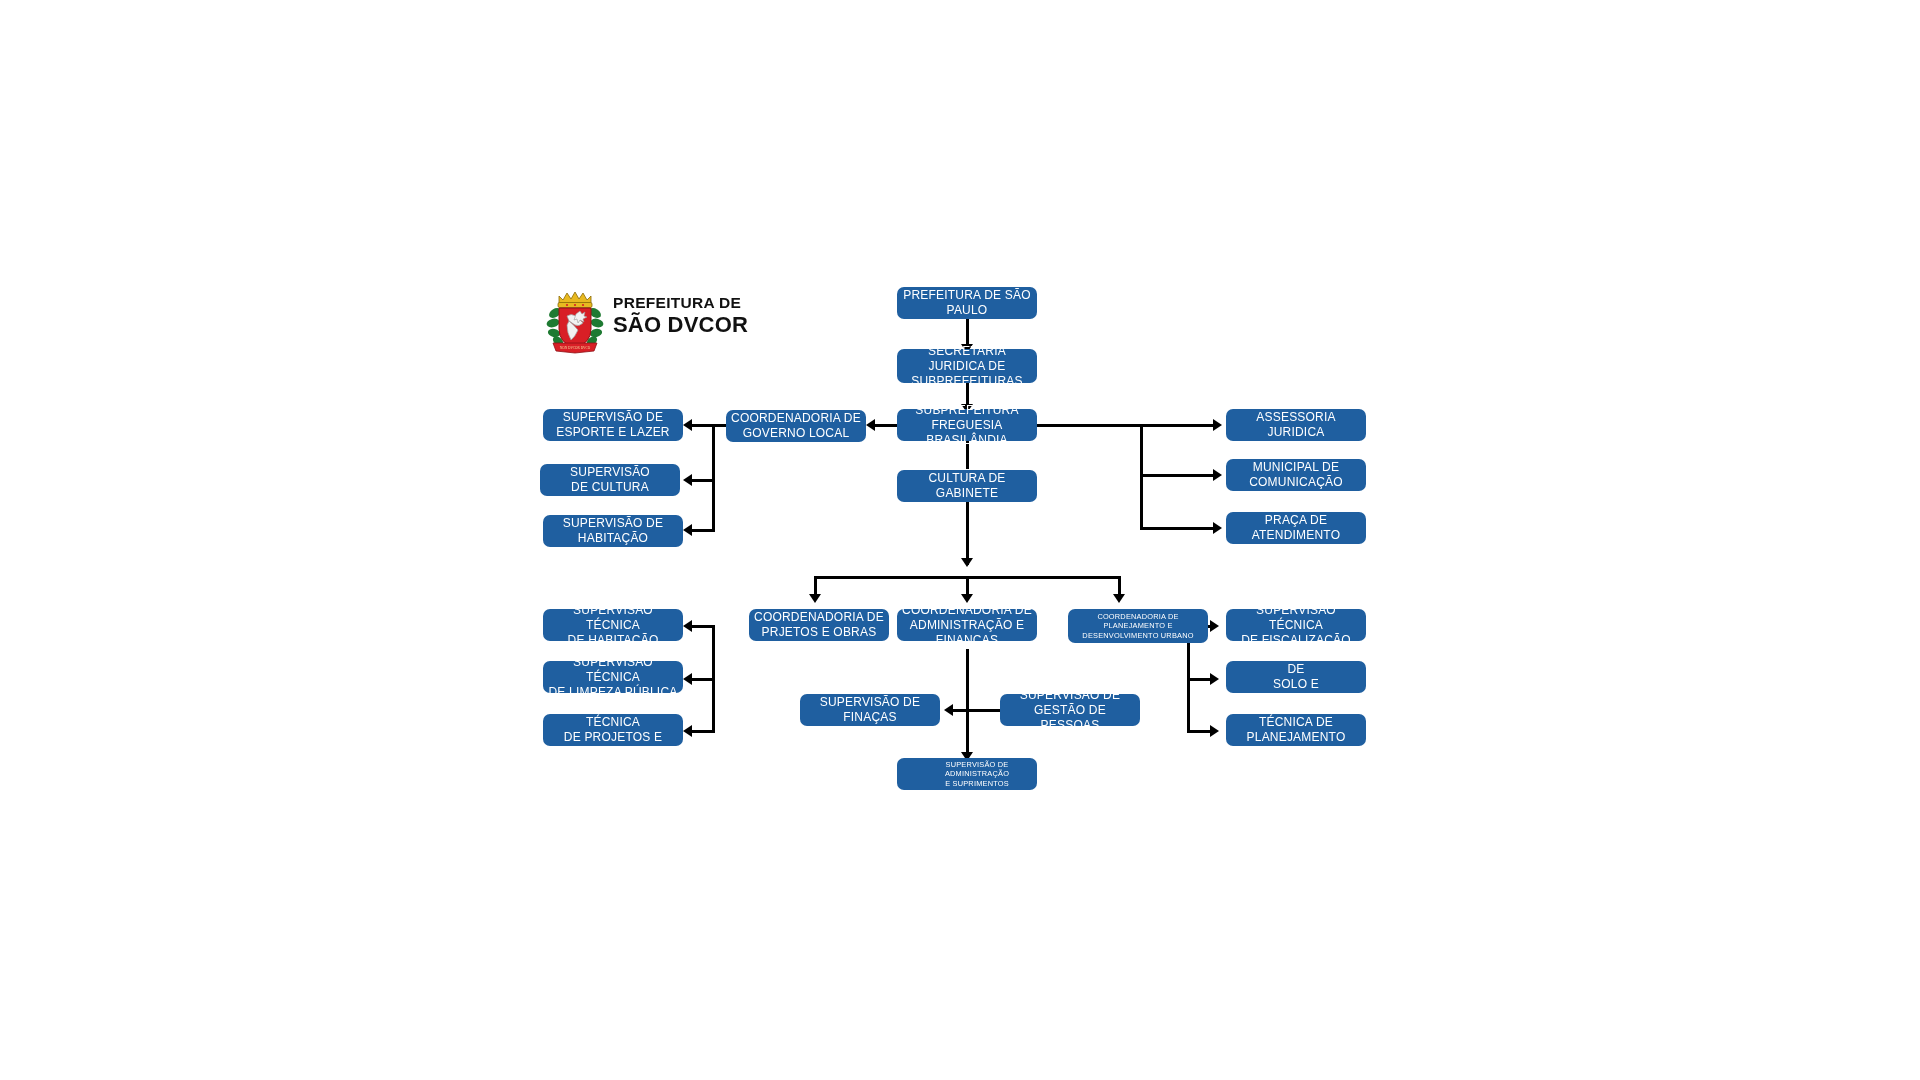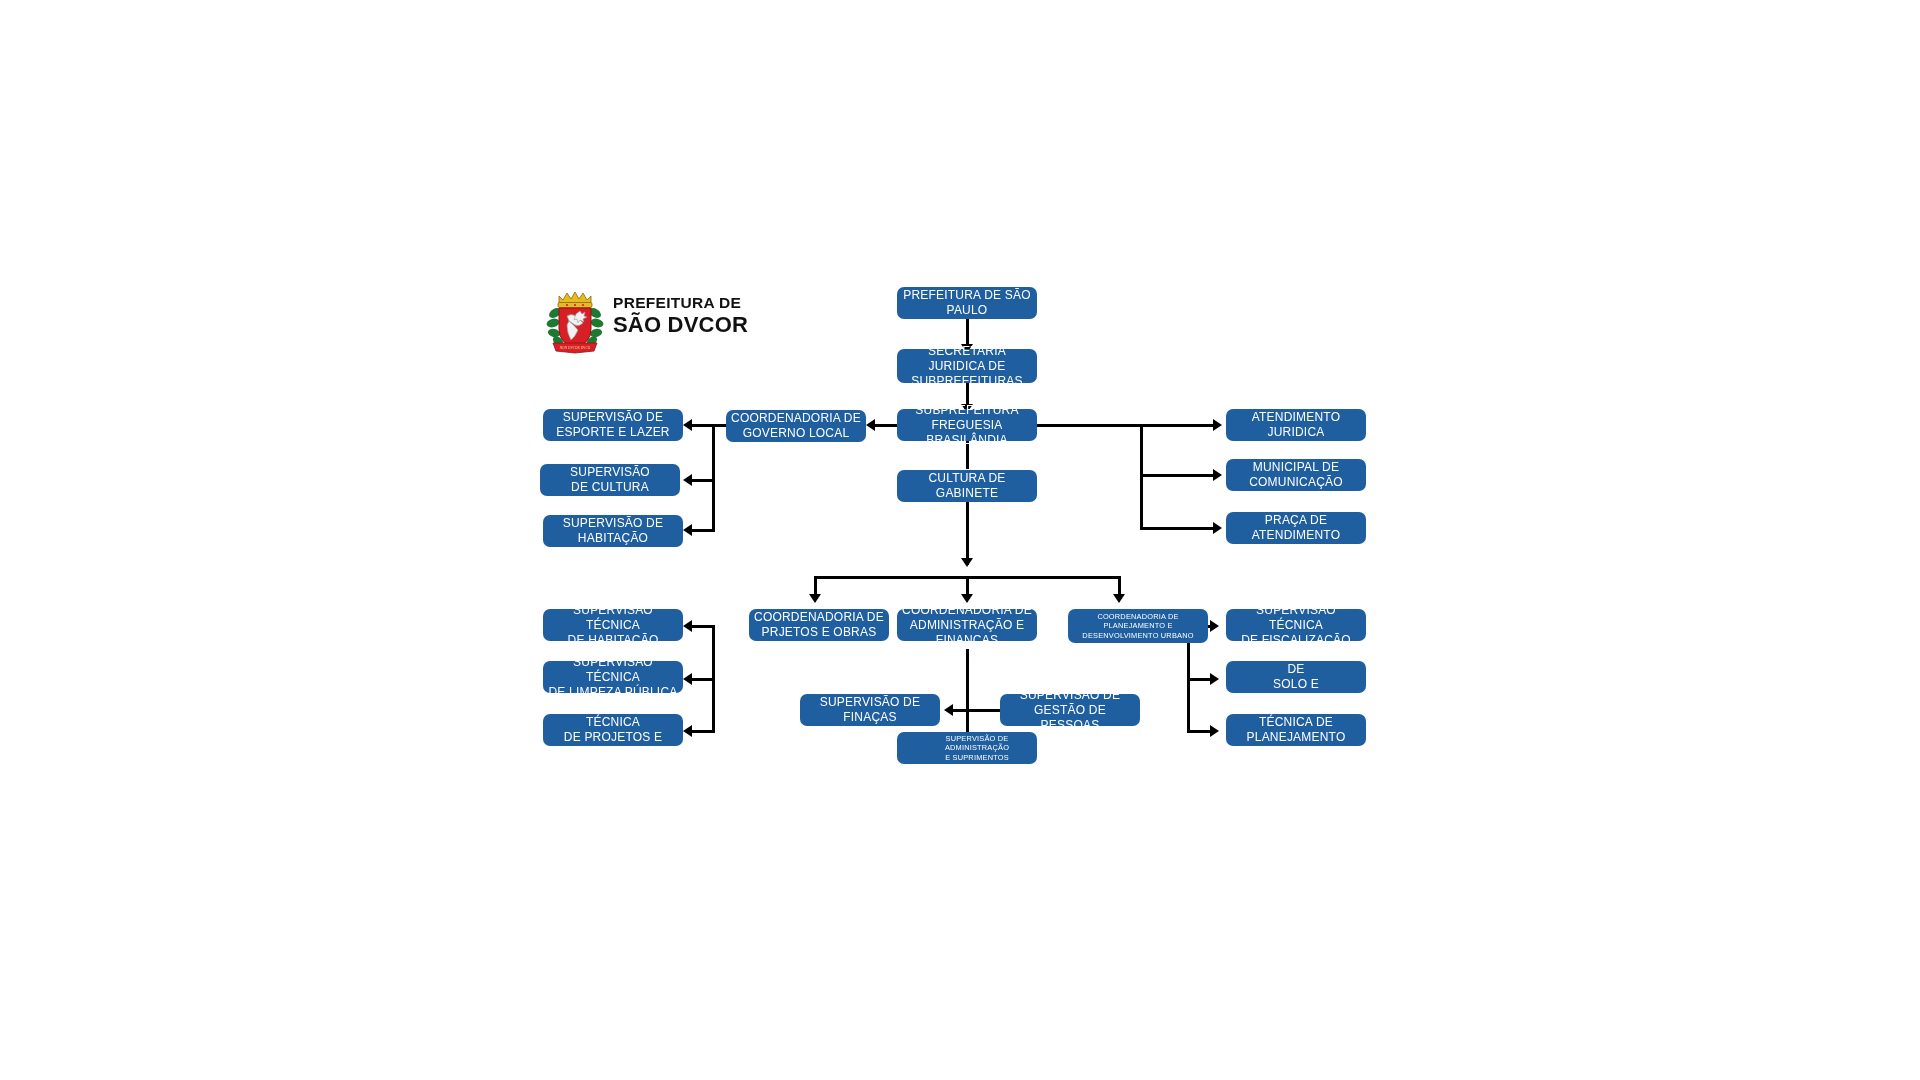--- a/index.html
+++ b/index.html
@@ -159,21 +159,21 @@
 
   <div class="node" style="left:543px;top:409px;width:140px;height:32px;">SUPERVISÃO DE
 ESPORTE E LAZER</div>
 
   <div class="node" style="left:540px;top:464px;width:140px;height:32px;">SUPERVISÃO
 DE CULTURA</div>
 
   <div class="node" style="left:543px;top:515px;width:140px;height:32px;">SUPERVISÃO DE
 HABITAÇÃO</div>
 
-  <div class="node" style="left:1226px;top:409px;width:140px;height:32px;">ATENDIMENTO JURIDICA</div>
+  <div class="node" style="left:1226px;top:409px;width:140px;height:32px;">ASSESSORIA JURIDICA</div>
 
   <div class="node" style="left:1226px;top:459px;width:140px;height:32px;">MUNICIPAL DE
 COMUNICAÇÃO</div>
 
   <div class="node" style="left:1226px;top:512px;width:140px;height:32px;">PRAÇA DE
 ATENDIMENTO</div>
 
   <div class="node" style="left:749px;top:609px;width:140px;height:32px;">COORDENADORIA DE
 PRJETOS E OBRAS</div>
 
@@ -201,16 +201,16 @@
 
   <div class="node" style="left:1226px;top:714px;width:140px;height:32px;">COMUNICAÇÃO TÉCNICA DE
 PLANEJAMENTO URBANO</div>
 
   <div class="node" style="left:800px;top:694px;width:140px;height:32px;">SUPERVISÃO DE
 FINAÇAS</div>
 
   <div class="node" style="left:1000px;top:694px;width:140px;height:32px;">SUPERVISÃO DE
 GESTÃO DE PESSOAS</div>
 
-  <div class="node small" style="left:897px;top:732px;width:140px;height:32px;padding-left:24px;">SUPERVISÃO DE ADMINISTRAÇÃO
+  <div class="node small" style="left:897px;top:758px;width:140px;height:32px;padding-left:24px;">SUPERVISÃO DE ADMINISTRAÇÃO
 E SUPRIMENTOS</div>
 
 </div>
 
 </body></html>

